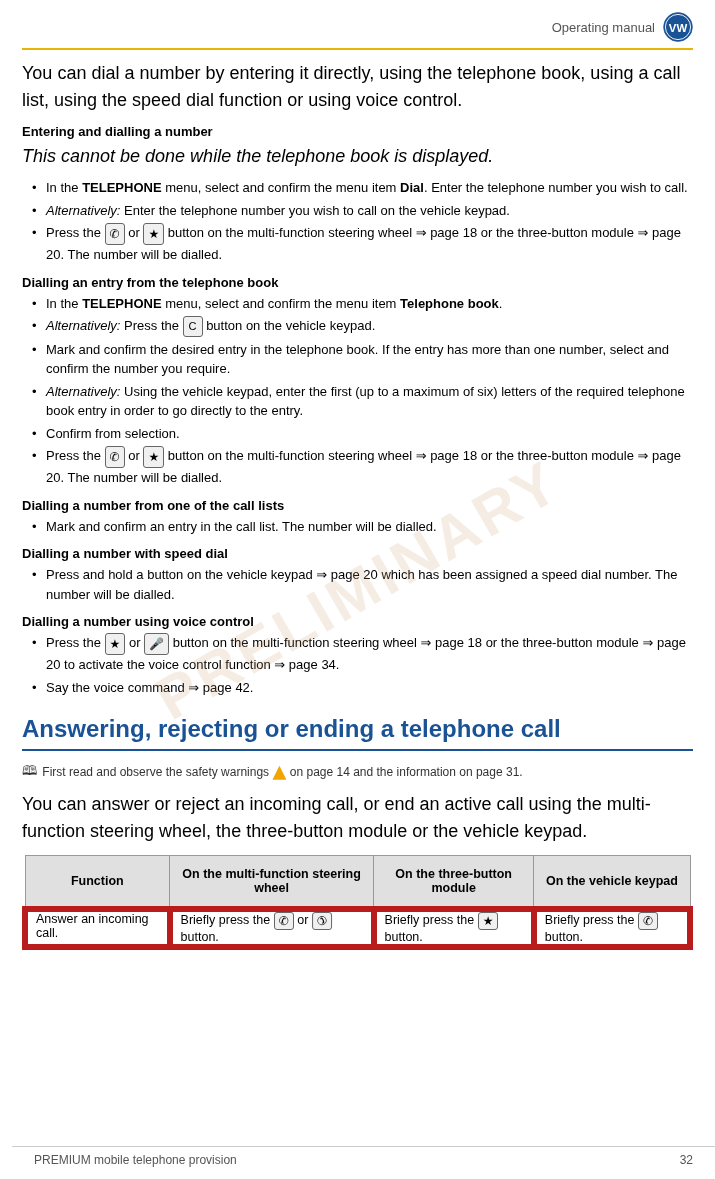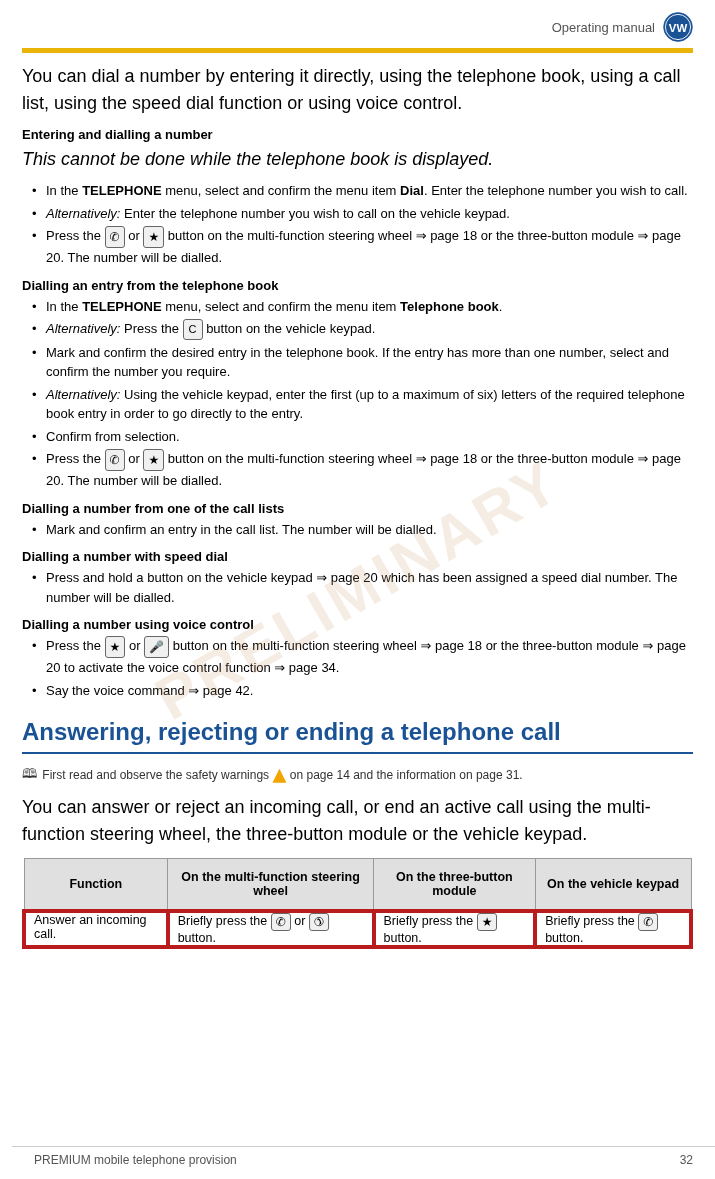--- a/index.html
+++ b/index.html
@@ -12,21 +12,21 @@
       min-height: 1179px;
       position: relative;
       padding: 12px 22px 30px 22px;
     }
 
     .header {
       display: flex;
       justify-content: flex-end;
       align-items: center;
       margin-bottom: 10px;
-      border-bottom: 5px solid #eab308;
+      border-bottom: 2px solid #eab308;
       padding-bottom: 6px;
     }
     .header-title {
       font-size: 13px;
       color: #555;
       margin-right: 8px;
     }
     .vw-logo {
       width: 30px;
       height: 30px;
@@ -92,21 +92,21 @@
       font-size: 12.5px;
     }
     table.func-table th {
       background: #e0e0e0;
       border: 1px solid #999;
       padding: 11px 8px;
       text-align: center;
       font-weight: bold;
     }
     table.func-table td {
-      border: 4px solid #b91c1c;
+      border: 6px solid #b91c1c;
       padding: 0 8px;
       vertical-align: top;
     }
 
     .footer {
       position: absolute;
       bottom: 12px;
       left: 12px;
       right: 0;
       display: flex;

